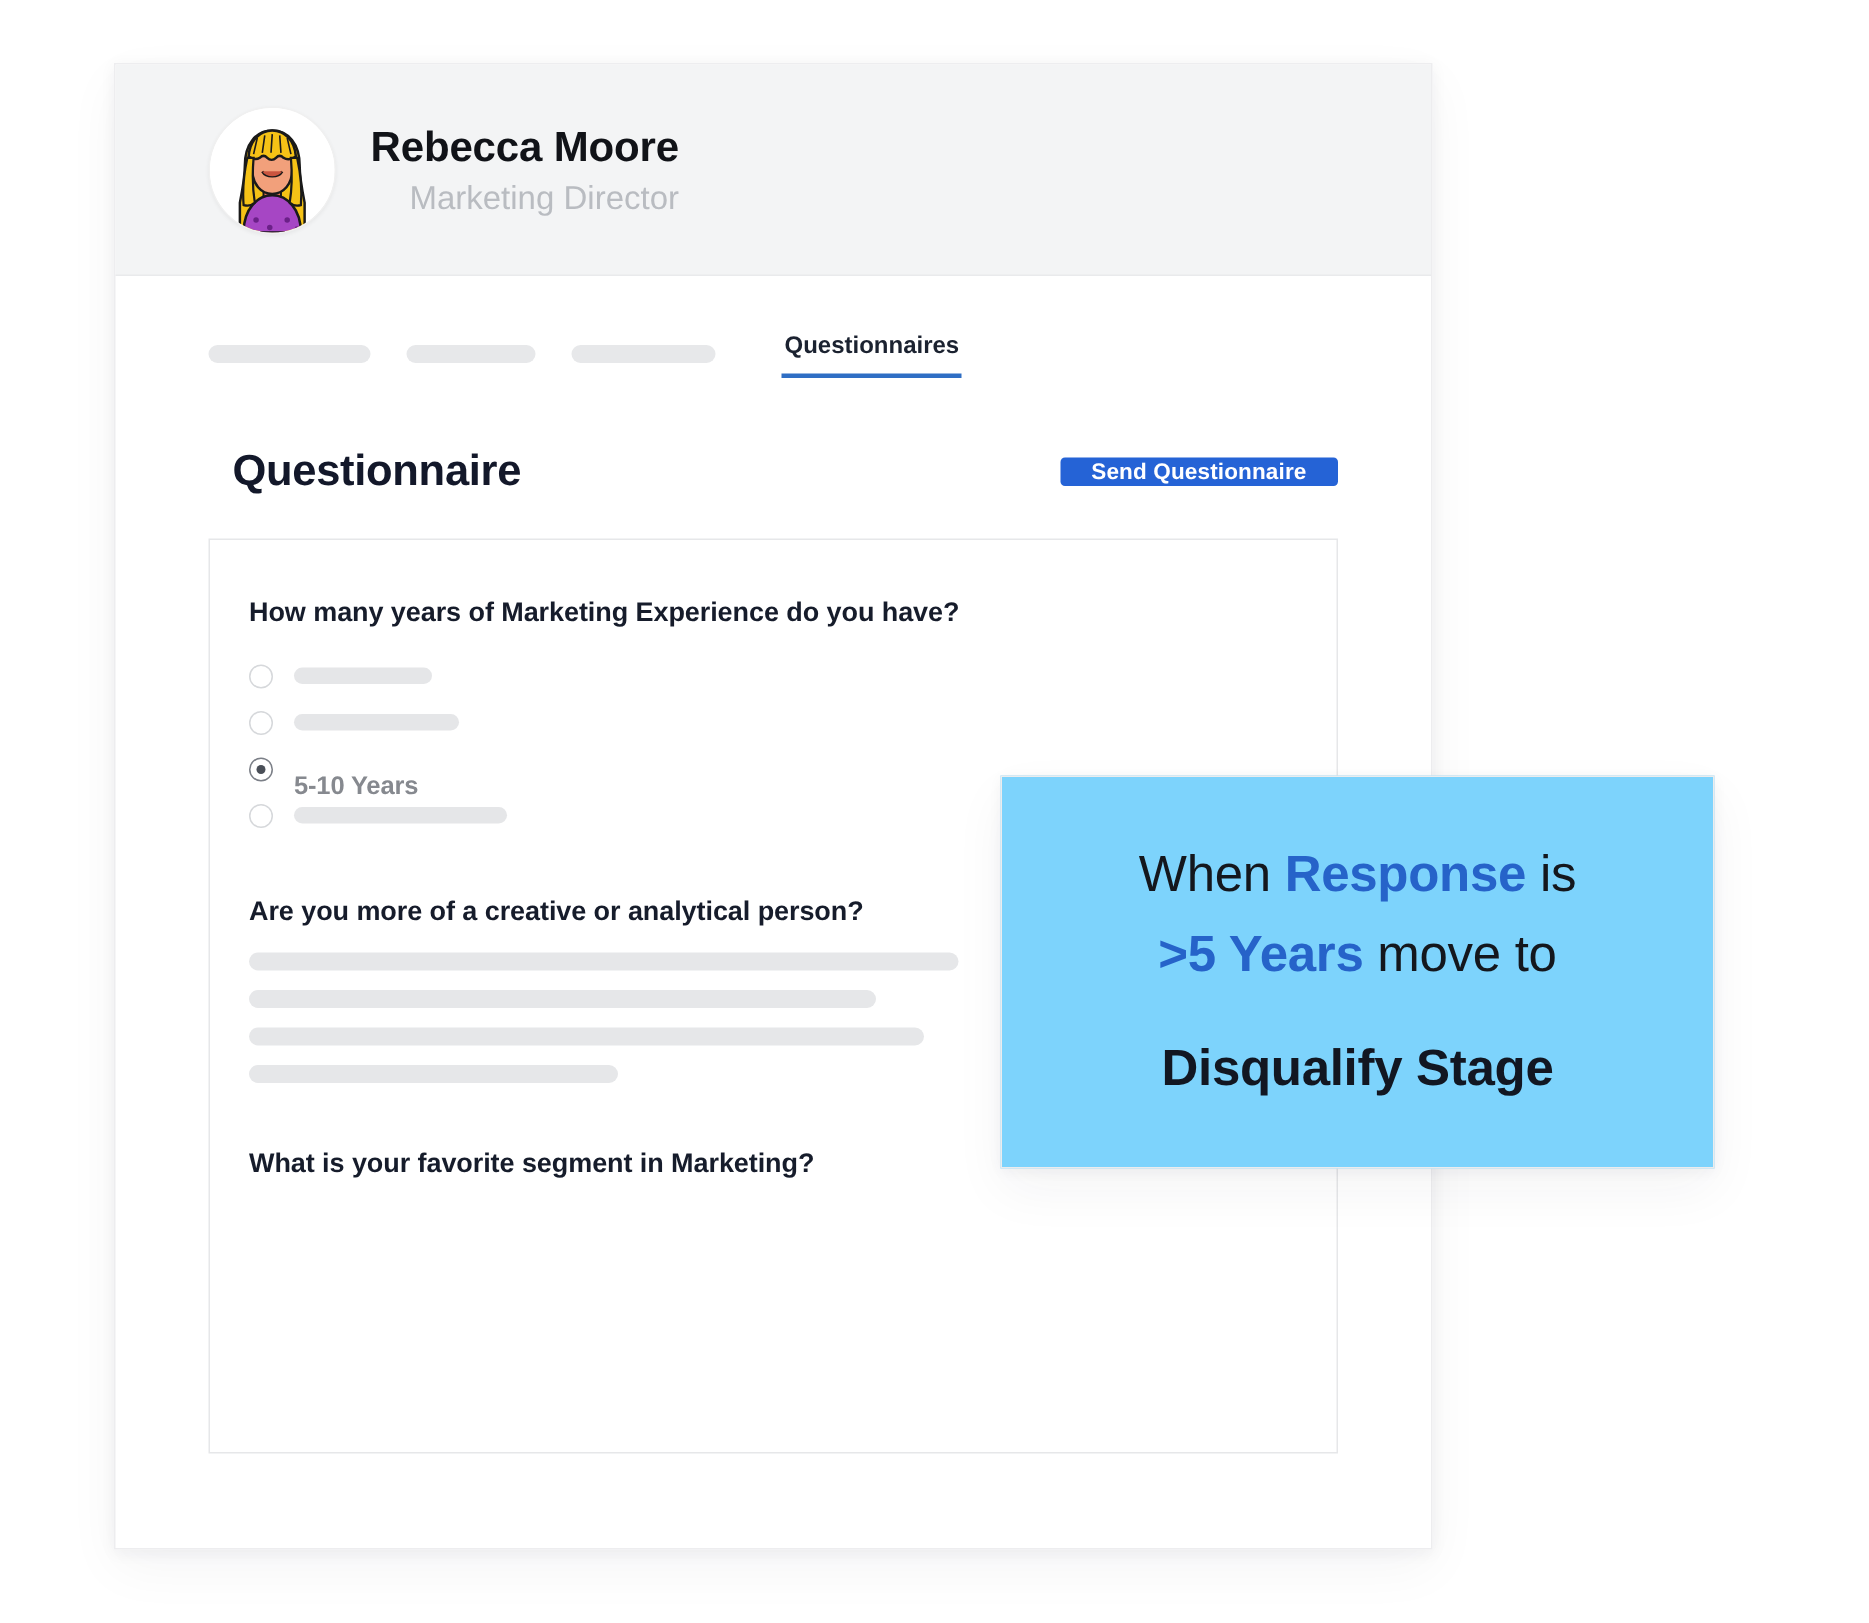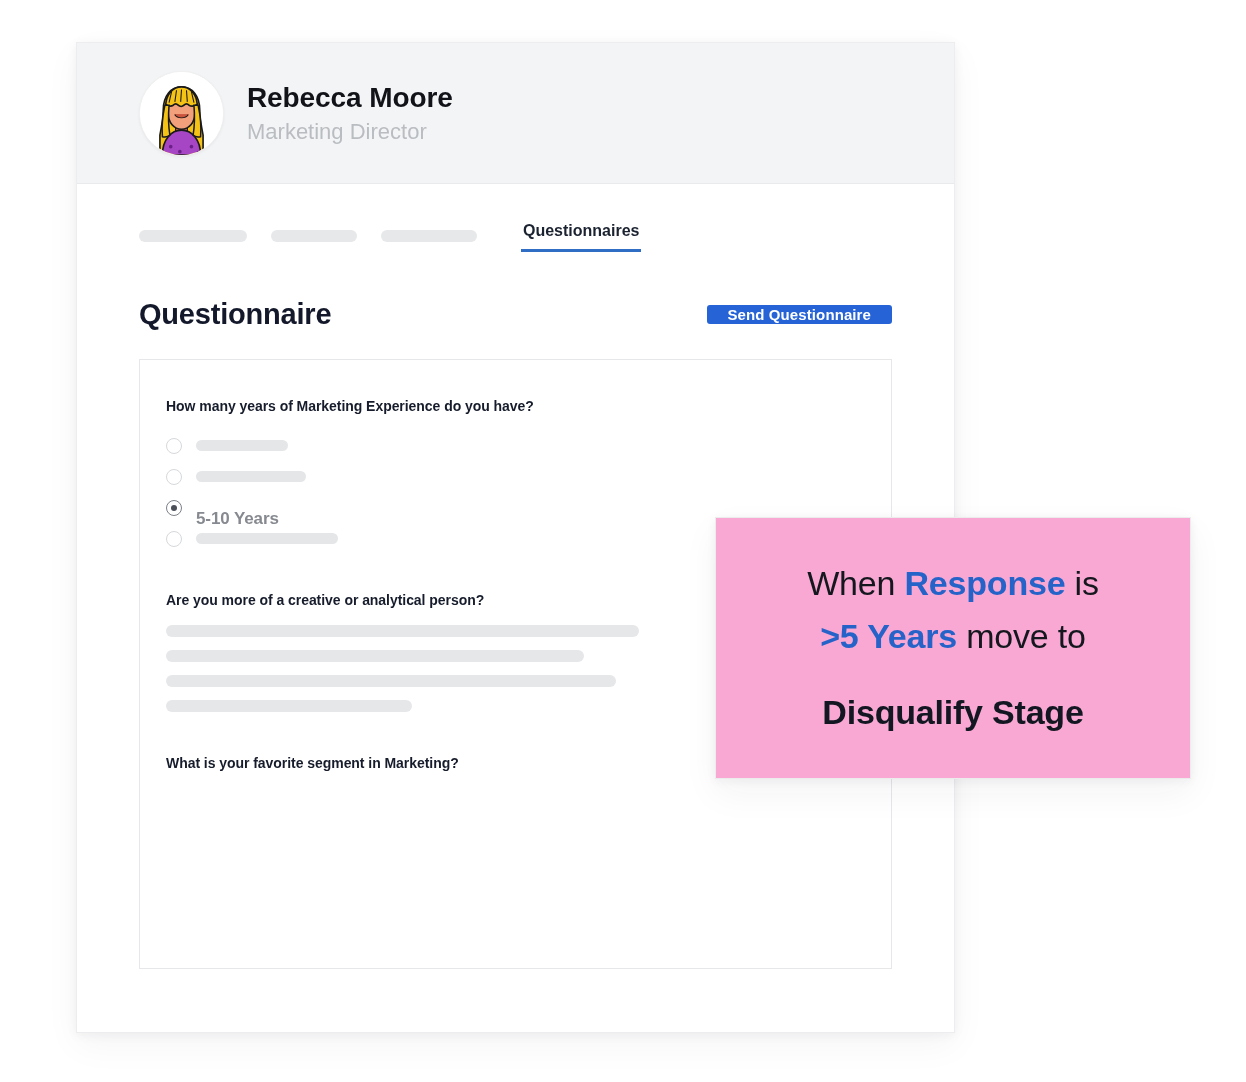--- a/index.html
+++ b/index.html
@@ -44,21 +44,21 @@
     border-radius: 50%;
     background: #ffffff;
     border: 1px solid #f0f0f0;
     box-shadow: 0 1px 3px rgba(0,0,0,0.06);
     overflow: hidden;
     flex: none;
     position: relative;
   }
   .avatar svg { display: block; width: 100%; height: 100%; }
 
-  .profile-text { margin-left: 23px; }
+  .profile-text { margin-left: 23px; text-align: right; }
   .profile-name {
     font-size: 28px;
     font-weight: bold;
     color: #111318;
     letter-spacing: -0.1px;
     line-height: 1.12;
   }
   .profile-role {
     font-size: 22px;
     color: #b9bcc1;
@@ -101,20 +101,21 @@
     display: flex;
     align-items: center;
     justify-content: space-between;
     margin-top: 46px;
   }
   .section-title {
     font-size: 29px;
     font-weight: bold;
     color: #13182a;
     letter-spacing: -0.2px;
+    margin-left: 16px;
   }
   .send-btn {
     background: #2563d6;
     color: #ffffff;
     font-size: 15px;
     font-weight: bold;
     border: none;
     border-radius: 3px;
     padding: 1px 21px;
     cursor: pointer;
@@ -125,21 +126,21 @@
   
   .q-card {
     margin-top: 28px;
     border: 1px solid #e6e7e9;
     background: #ffffff;
     padding: 38px 0 44px 26px;
     box-sizing: border-box;
     height: 610px;
   }
   .question {
-    font-size: 14px;
+    font-size: 18px;
     font-weight: bold;
     color: #161c2b;
     letter-spacing: -0.05px;
     white-space: nowrap;
   }
   .q2 { margin-top: 38px; }
   .q3 { margin-top: 43px; }
 
   .options { margin-top: 16px; }
   .opt-row {
@@ -211,25 +212,25 @@
     left: 4px; top: 1px;
     width: 5px; height: 9px;
     border: solid #8d9096;
     border-width: 0 1.8px 1.8px 0;
     transform: rotate(42deg);
   }
 
   
   .callout {
     position: absolute;
-    left: 715px;
+    left: 667px;
     top: 517px;
     width: 476px;
     height: 262px;
-    background: #f9a8d4;
+    background: #7dd3fc;
     border: 1px solid #ececed;
     box-shadow: 0 2px 9px rgba(30,34,52,0.055), 0 14px 34px rgba(30,34,52,0.05);
     box-sizing: border-box;
     display: flex;
     flex-direction: column;
     align-items: center;
     justify-content: center;
   }
   .callout-line {
     font-size: 34px;

